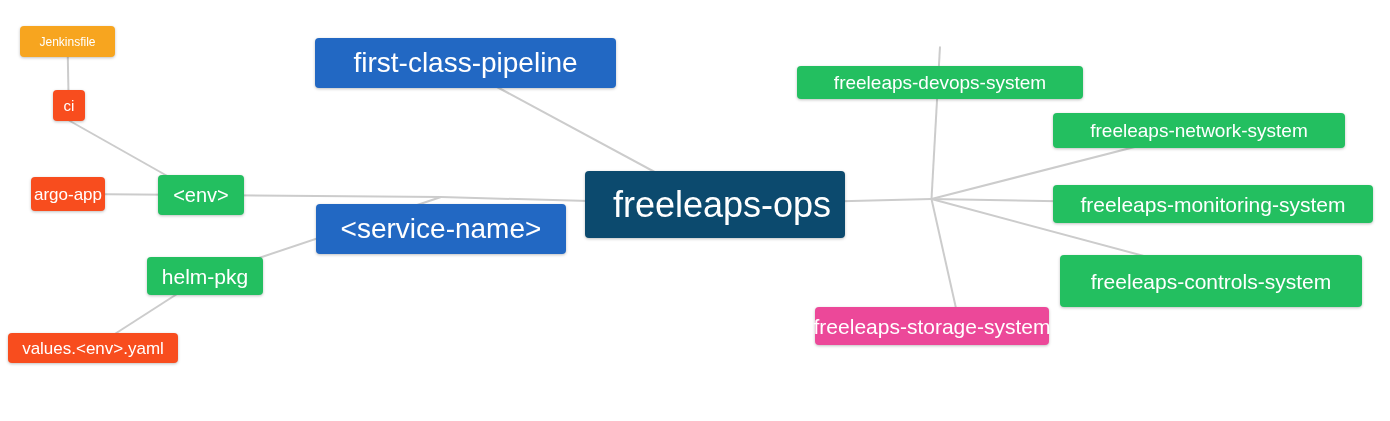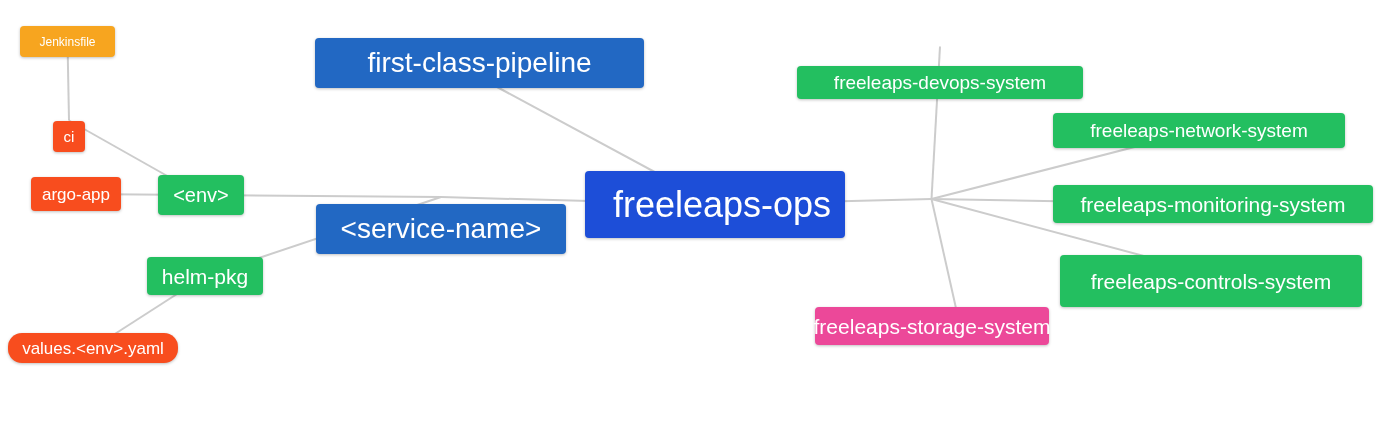--- a/index.html
+++ b/index.html
@@ -60,42 +60,42 @@
       <line x1="715" y1="204.5" x2="931.5" y2="199" class="edge-line" stroke="#cccccc"></line>
       <line x1="931.5" y1="199" x2="940" y2="46.5" class="edge-line" stroke="#cccccc"></line>
       <line x1="931.5" y1="199" x2="1199" y2="130.5" class="edge-line" stroke="#cccccc"></line>
       <line x1="931.5" y1="199" x2="1213" y2="204" class="edge-line" stroke="#cccccc"></line>
       <line x1="931.5" y1="199" x2="1211" y2="274" class="edge-line" stroke="#cccccc"></line>
       <line x1="931.5" y1="199" x2="960" y2="326" class="edge-line" stroke="#cccccc"></line>
     </svg>
 <div class="node" style="left: 20px; top: 26px; width: 95px; height: 31px; font-size: 12px; background: rgb(247, 165, 31); color: rgb(255, 255, 255);">
       <span>Jenkinsfile</span>
     </div>
-    <div class="node" style="left: 53px; top: 121px; width: 32px; height: 31px; font-size: 15px; background: rgb(248, 77, 30); color: rgb(255, 255, 255);">
+    <div class="node" style="left: 53px; top: 90px; width: 32px; height: 31px; font-size: 15px; background: rgb(248, 77, 30); color: rgb(255, 255, 255);">
       <span>ci</span>
     </div>
-    <div class="node" style="left: 31px; top: 177px; width: 90px; height: 34px; font-size: 17px; background: rgb(248, 77, 30); color: rgb(255, 255, 255);">
+    <div class="node" style="left: 31px; top: 177px; width: 74px; height: 34px; font-size: 17px; background: rgb(248, 77, 30); color: rgb(255, 255, 255);">
       <span>argo-app</span>
     </div>
     <div class="node" style="left: 158px; top: 175px; width: 86px; height: 40px; font-size: 20px; background: rgb(35, 191, 96); color: rgb(255, 255, 255);">
       <span>&lt;env&gt;</span>
     </div>
     <div class="node" style="left: 147px; top: 257px; width: 116px; height: 38px; font-size: 21px; background: rgb(35, 191, 96); color: rgb(255, 255, 255);">
       <span>helm-pkg</span>
     </div>
-    <div class="node" style="left: 8px; top: 333px; width: 170px; height: 30px; font-size: 17px; background: rgb(248, 77, 30); color: rgb(255, 255, 255); border-radius: 14px;">
+    <div class="node" style="left: 8px; top: 333px; width: 170px; height: 30px; font-size: 17px; background: rgb(248, 77, 30); color: rgb(255, 255, 255);">
       <span>values.&lt;env&gt;.yaml</span>
     </div>
-    <div class="node" style="left: 315px; top: 38px; width: 329px; height: 50px; font-size: 28px; background: rgb(34, 104, 195); color: rgb(255, 255, 255);">
+    <div class="node" style="left: 315px; top: 38px; width: 301px; height: 50px; font-size: 28px; background: rgb(34, 104, 195); color: rgb(255, 255, 255);">
       <span>first-class-pipeline</span>
     </div>
     <div class="node" style="left: 316px; top: 172px; width: 250px; height: 50px; font-size: 28px; background: rgb(34, 104, 195); color: rgb(255, 255, 255); margin-top: 32px;">
       <span>&lt;service-name&gt;</span>
     </div>
-    <div class="node" style="left: 585px; top: 171px; width: 260px; height: 67px; font-size: 36px; background: #1d4ed8; color: rgb(255, 255, 255); padding-left: 20px;">
+    <div class="node" style="left: 585px; top: 171px; width: 260px; height: 67px; font-size: 36px; background: #0c4a6e; color: rgb(255, 255, 255); padding-left: 20px;">
       <span>freeleaps-ops</span>
     </div>
     <div class="node" style="left: 797px; top: 30px; width: 286px; height: 33px; font-size: 19px; background: rgb(35, 191, 96); color: rgb(255, 255, 255); margin-top: 36px;">
       <span>freeleaps-devops-system</span>
     </div>
     <div class="node" style="left: 1053px; top: 185px; width: 320px; height: 38px; font-size: 21px; background: rgb(35, 191, 96); color: rgb(255, 255, 255);">
       <span>freeleaps-monitoring-system</span>
     </div>
     <div class="node" style="left: 1053px; top: 113px; width: 292px; height: 35px; font-size: 19px; background: rgb(35, 191, 96); color: rgb(255, 255, 255);">
       <span>freeleaps-network-system</span>

